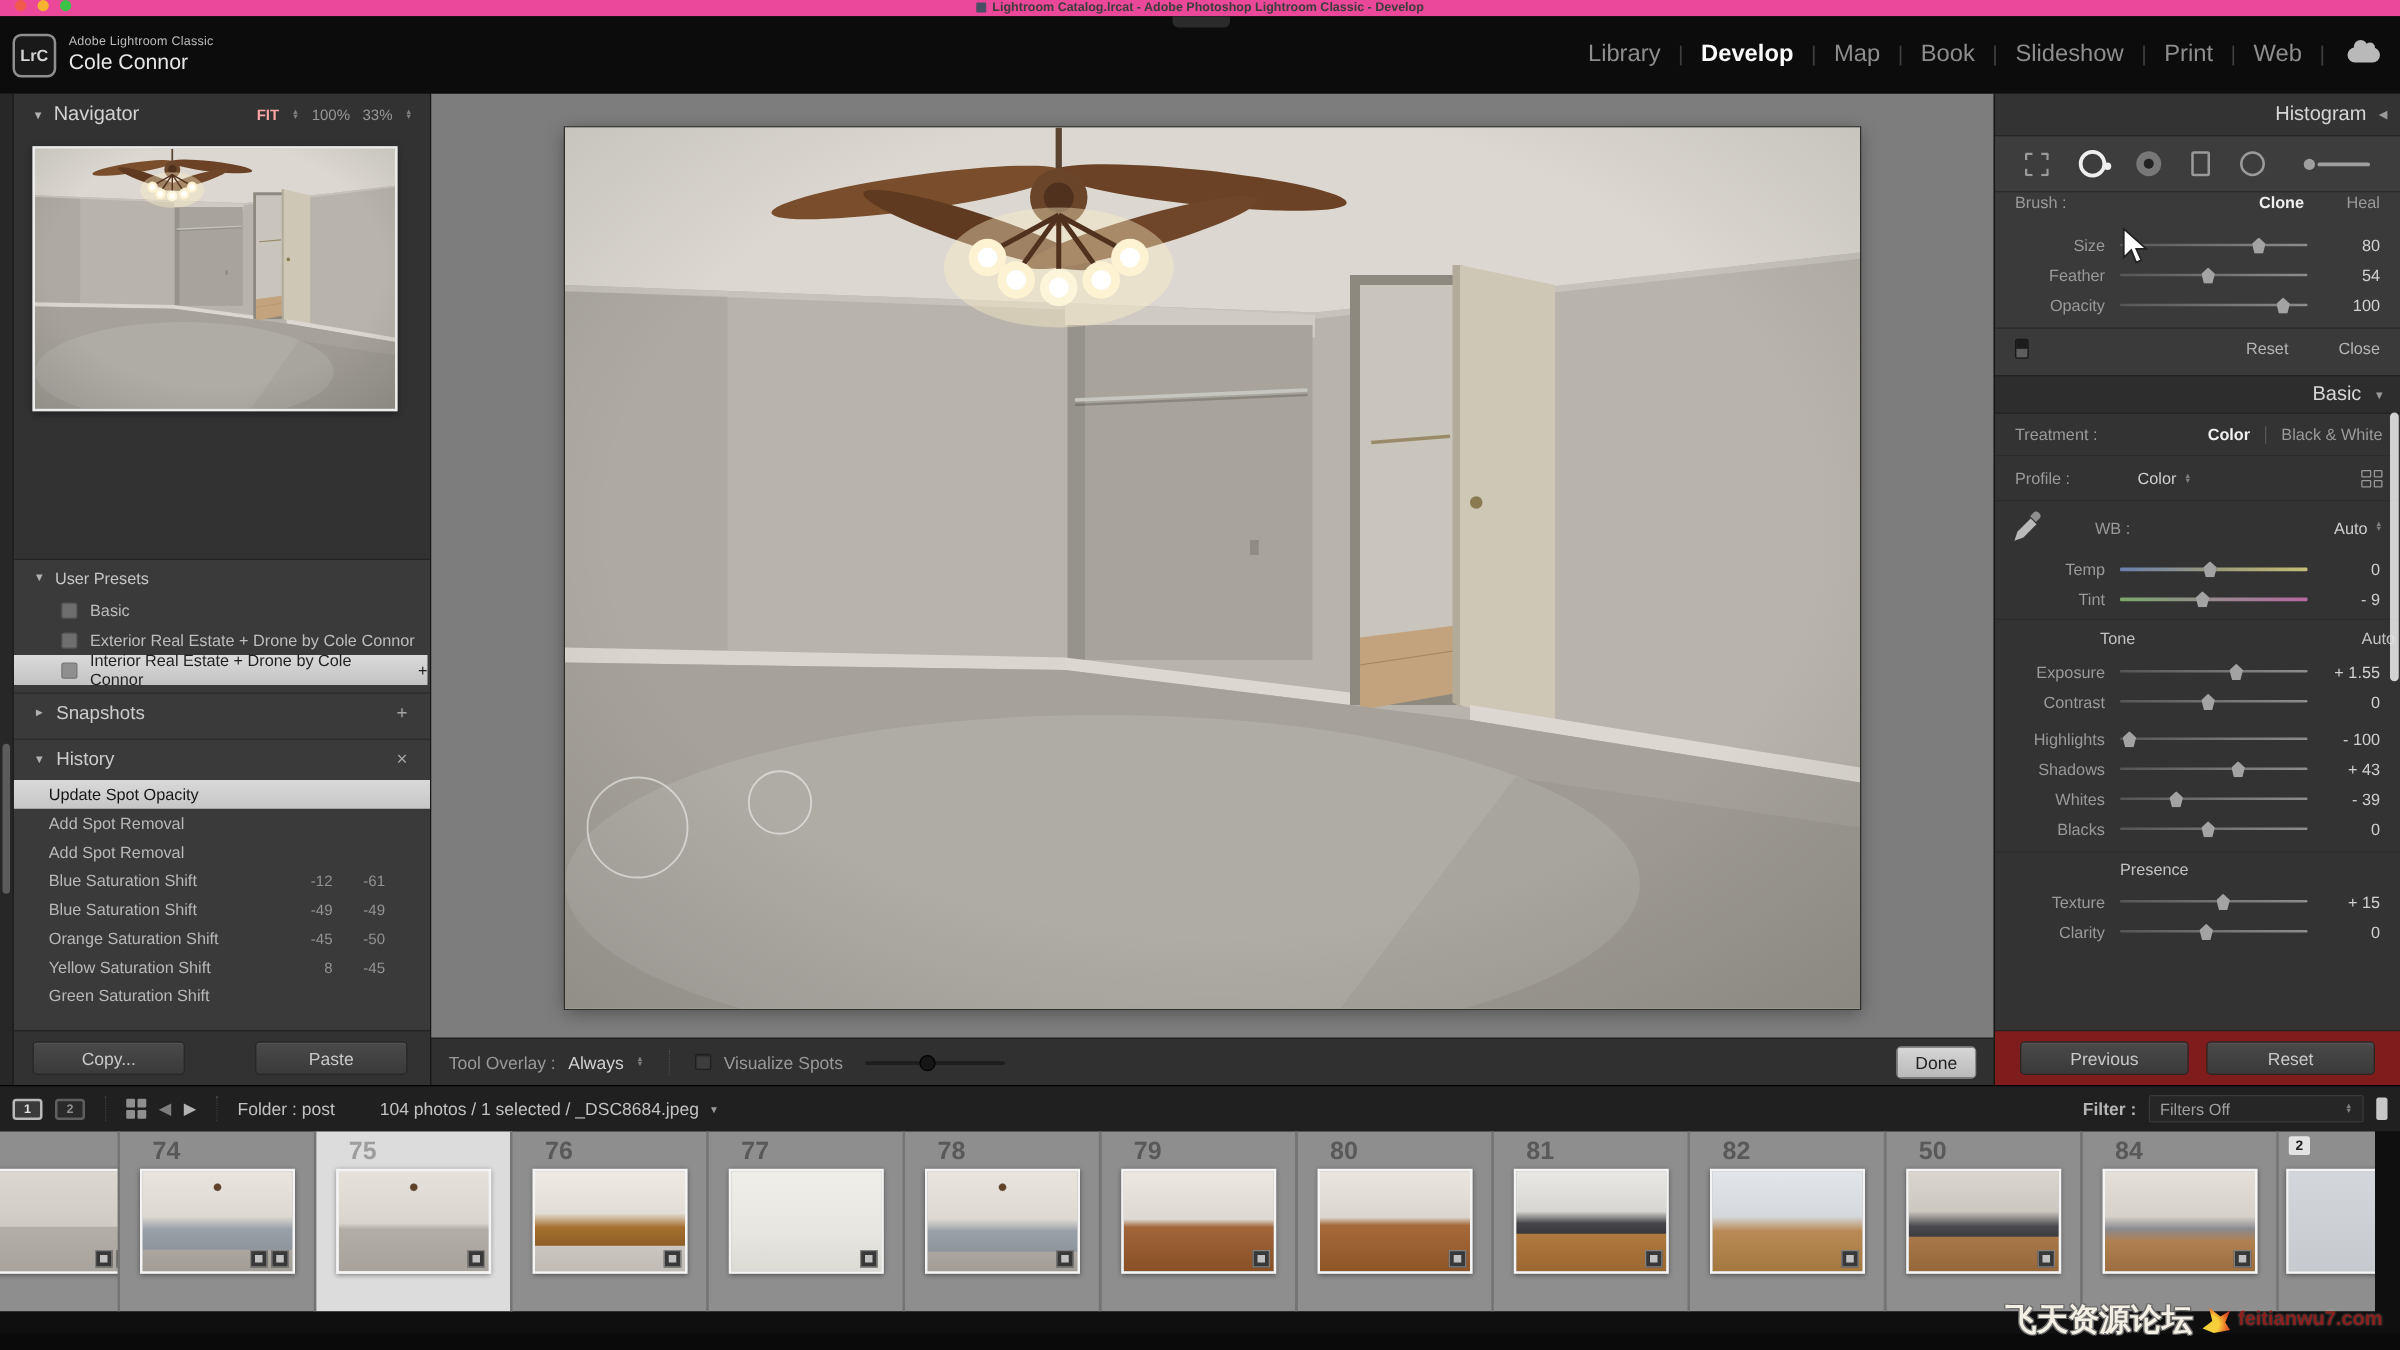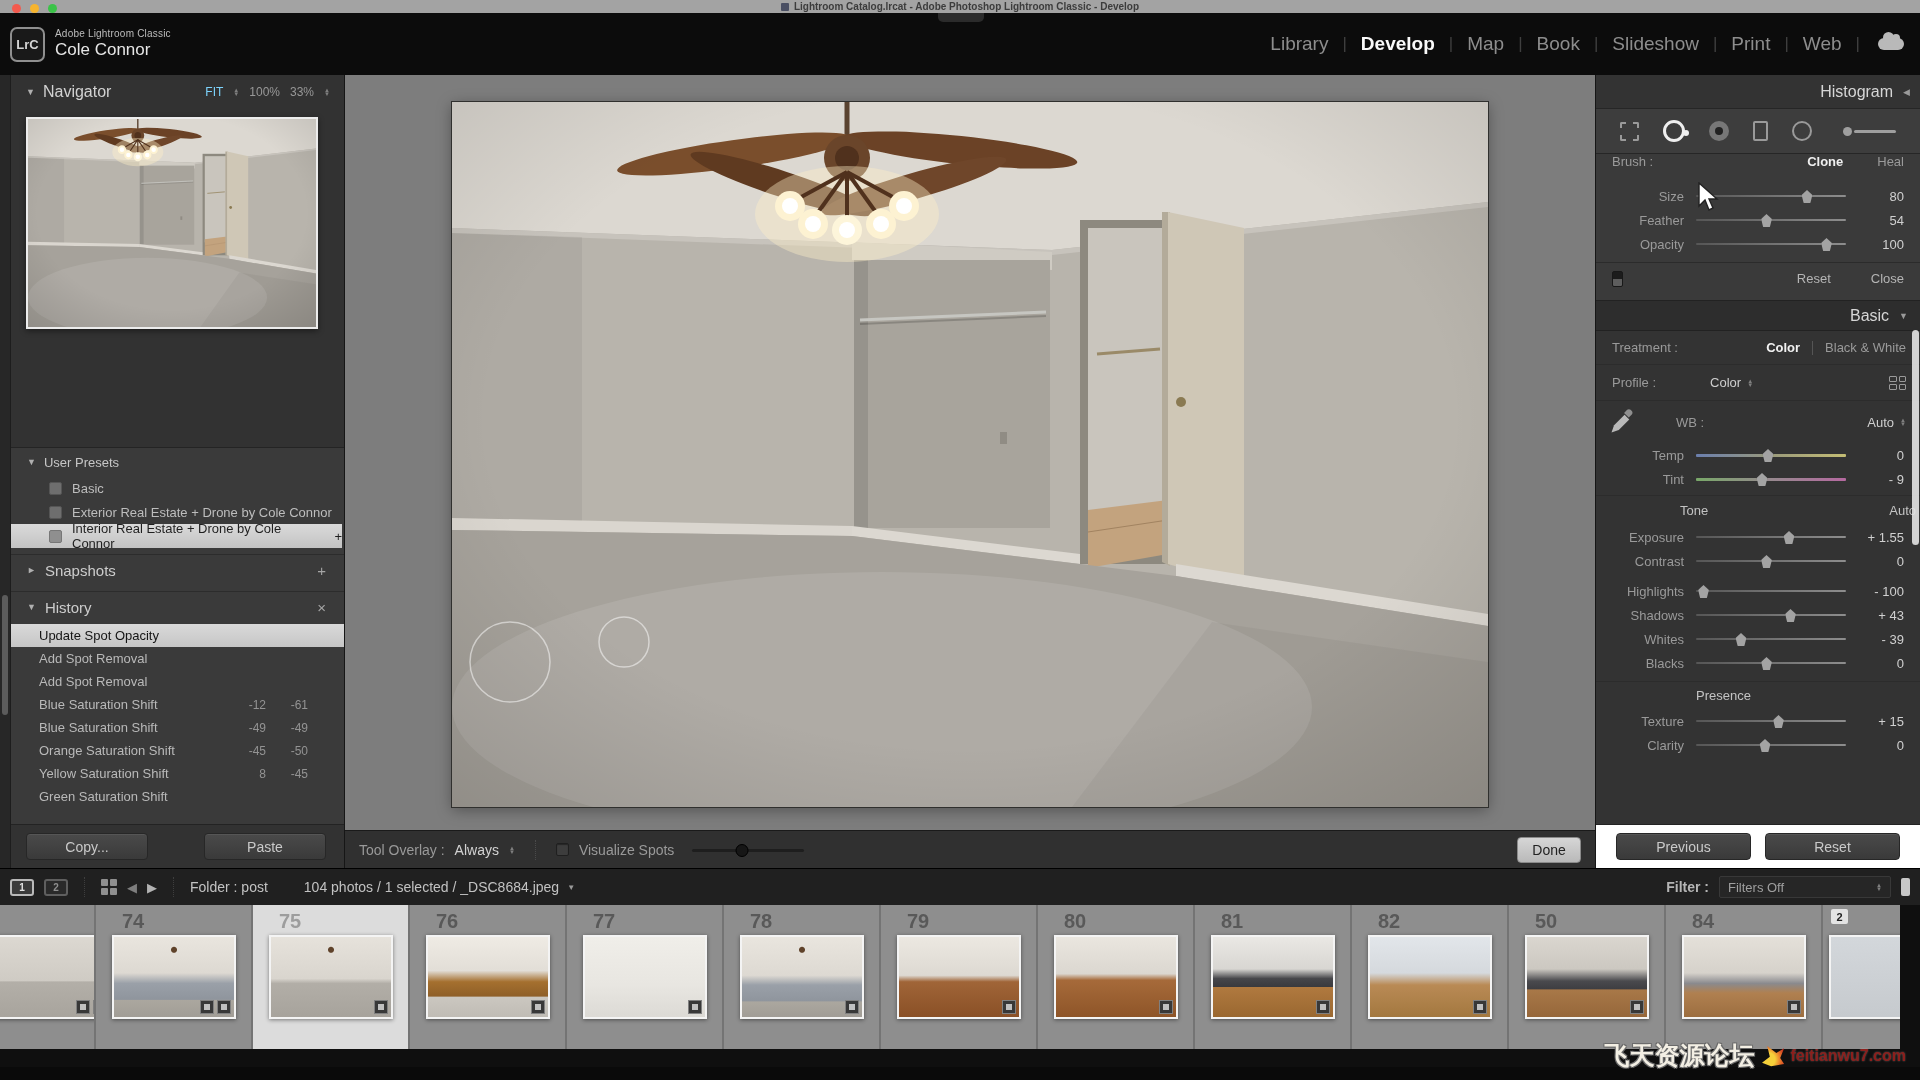--- a/index.html
+++ b/index.html
@@ -1,21 +1,21 @@
 <!DOCTYPE html>
 <html><head>
 <meta charset="utf-8">
 <style>
   *{margin:0;padding:0;box-sizing:border-box}
   html,body{width:1920px;height:1080px;overflow:hidden;background:#000;
     font-family:"Liberation Sans","DejaVu Sans",sans-serif;-webkit-font-smoothing:antialiased}
   .app{position:relative;width:1920px;height:1080px;display:flex;flex-direction:column;background:#1d1d1d}
 
   
-  .titlebar{height:13px;background:#a3a3a3;display:flex;align-items:flex-end;position:relative;flex:0 0 auto}
+  .titlebar{height:13px;background:#ec4899;display:flex;align-items:flex-start;position:relative;flex:0 0 auto}
   .lights{display:flex;gap:9px;margin-left:12px}
   .light{width:9px;height:9px;border-radius:50%}
   .light.r{background:#f35a4e}.light.y{background:#f6b42e}.light.g{background:#3bc348}
   .tb-title{position:absolute;left:0;right:0;text-align:center;font-size:10px;line-height:13px;color:#3c3c3c;font-weight:700}
   .tb-title::before{content:"";display:inline-block;width:8px;height:8px;background:#4a4f63;border-radius:1px;margin-right:5px;vertical-align:-1px}
 
   
   .header{height:62px;background:#0c0c0c;display:flex;align-items:center;position:relative;flex:0 0 auto}
   .notch{position:absolute;left:938px;top:0;width:46px;height:9px;background:#2b2b2b;border-radius:0 0 5px 5px}
   .lrc-badge{width:35px;height:35px;margin-left:10px;border:2px solid #8f8f8f;border-radius:7px;background:#191919;
@@ -38,21 +38,21 @@
   .left-panel{width:345px;flex:0 0 auto;background:#323232;display:flex;flex-direction:column;position:relative;border-right:1px solid #161616}
   .l-scroll{position:absolute;left:0;top:0;bottom:0;width:11px;background:#272727;border-right:1px solid #1d1d1d}
   .l-scroll .hdl{position:absolute;left:2px;width:6px;top:520px;height:120px;background:#5c5c5c;border-radius:3px}
   .nav-area{height:372px;flex:0 0 auto}
   .nav-header{height:34px;display:flex;align-items:center;padding:0 14px 0 26px;gap:8px}
   .tri{font-size:9px;color:#b0b0b0}
   .tri.down::before{content:"▼"}
   .tri.right::before{content:"►"}
   .nav-title{font-size:16px;color:#d2d2d2}
   .nav-zooms{margin-left:auto;display:flex;align-items:center;gap:10px;font-size:12px;color:#989898}
-  .nav-fit{color:#7dd3fc;font-weight:400}
+  .nav-fit{color:#fca5a5;font-weight:700}
   .ud{display:inline-flex;flex-direction:column;line-height:4px;font-size:6px;color:#7f7f7f}
   .ud::before{content:"▲"}.ud::after{content:"▼"}
   .nav-preview{width:292px;height:212px;margin:8px auto 0;border:2px solid #ececec;box-shadow:0 2px 6px rgba(0,0,0,.45);background:#9a9a9a}
   .nav-preview svg{display:block;width:100%;height:100%}
 
   .panel-lower{flex:1 1 auto;background:#3a3a3a;border-top:1px solid #242424;padding-left:11px;display:flex;flex-direction:column;min-height:0}
   .ph-row{height:28px;display:flex;align-items:center;gap:8px;padding:0 16px;color:#c6c6c6;font-size:13px;font-weight:400}
   .preset-row{height:24px;display:flex;align-items:center;gap:10px;padding-left:38px;font-size:13px;color:#bdbdbd;cursor:default}
   .preset-ico{width:13px;height:13px;border-radius:2px;background:#6e6e6e;border:1px solid #555;flex:0 0 auto}
   .preset-row.sel{background:linear-gradient(#dadada,#c3c3c3);color:#1f1f1f;margin-right:2px}
@@ -134,21 +134,21 @@
   .wb-row{height:42px;display:flex;align-items:center;padding:0 14px 0 12px;font-size:13px}
   .wb-row svg{flex:0 0 auto}
   .wb-lbl{color:#9a9a9a;margin-left:40px}
   .wb-val{margin-left:auto;color:#cfcfcf;display:flex;gap:6px;align-items:center}
   .tone-row{height:30px;display:flex;align-items:center;padding:0 0;font-size:13px;color:#c3c3c3;border-top:1px solid #2c2c2c;margin-top:4px}
   .tone-row .t1{margin-left:84px}
   .tone-row .t2{margin-left:auto;margin-right:4px}
   .presence-row{height:28px;display:flex;align-items:center;padding:0 16px;font-size:13px;color:#c3c3c3;border-top:1px solid #2c2c2c;margin-top:6px}
   .presence-row .t1{margin-left:84px}
   .gap6{height:6px}
-  .right-bottom{margin-top:auto;height:44px;border-top:1px solid #232323;background:#ffffff;display:flex;align-items:center;justify-content:center;gap:14px}
+  .right-bottom{margin-top:auto;height:44px;border-top:1px solid #232323;background:#7f1d1d;display:flex;align-items:center;justify-content:center;gap:14px}
   .btn.w135{width:135px}
 
   
   .cursor{position:absolute;left:1697px;top:182px;z-index:50;pointer-events:none}
 
   
   .statusbar{flex:0 0 auto;height:37px;background:#202020;border-top:1px solid #000;display:flex;align-items:center;padding:0 10px;gap:10px}
   .mon{width:24px;height:17px;border-radius:3px;display:flex;align-items:center;justify-content:center;font-size:10px;font-weight:700}
   .mon.m1{border:2px solid #b9b9b9;color:#e2e2e2;background:#3a3a3a}
   .mon.m2{border:2px solid #5f5f5f;color:#8f8f8f;background:#2a2a2a}

